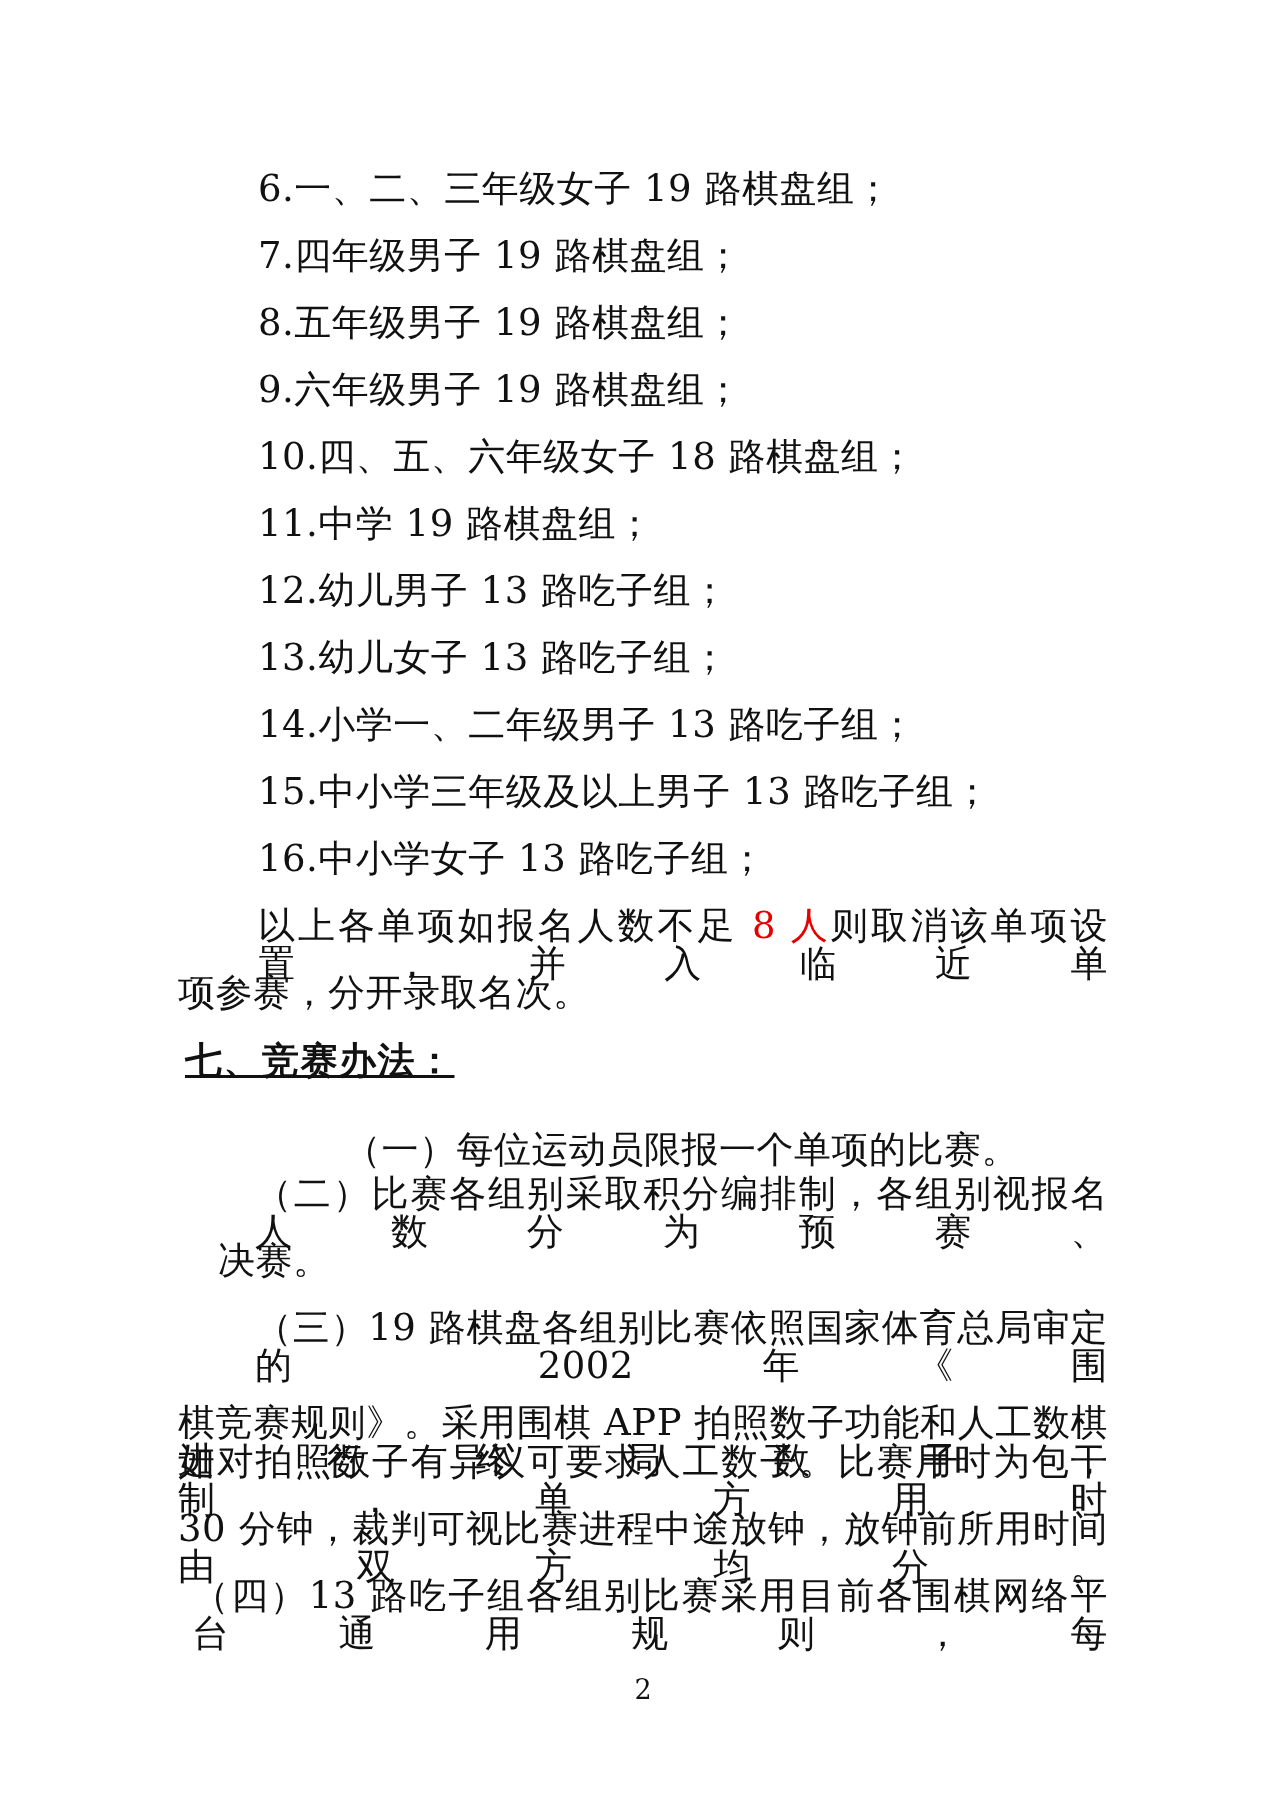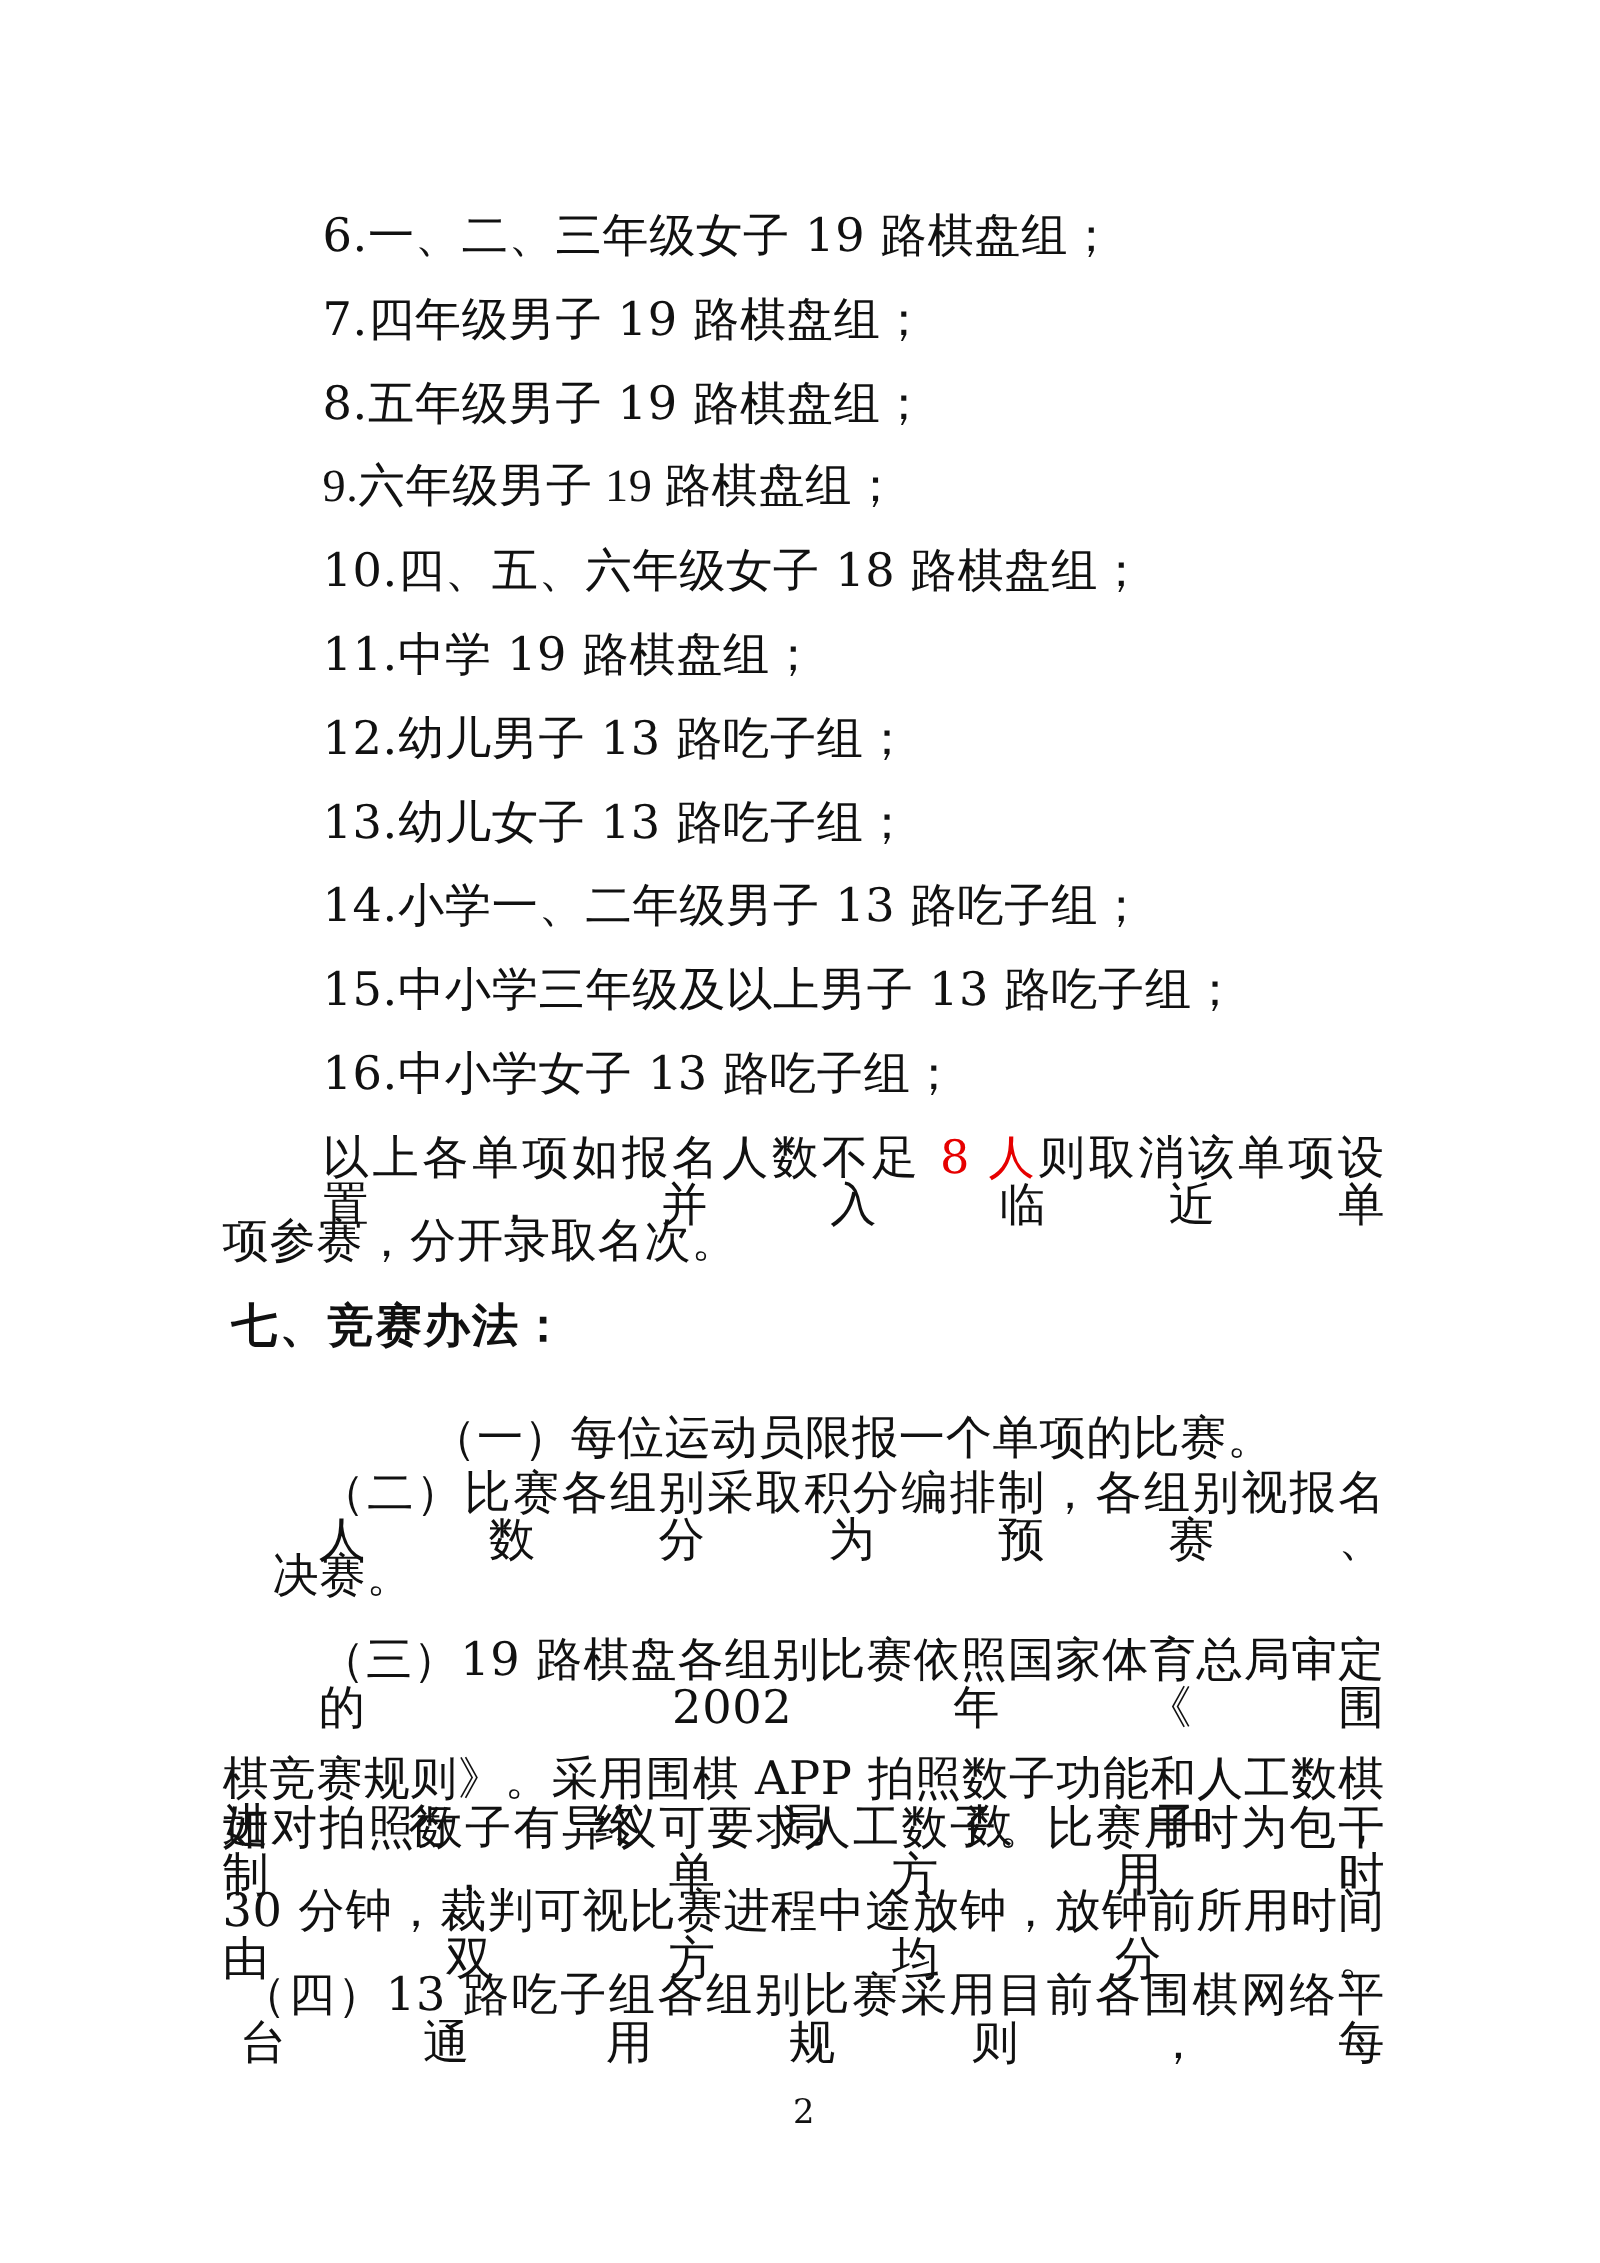--- a/index.html
+++ b/index.html
@@ -28,20 +28,21 @@
     letter-spacing: 0.5px;
   }
   .line.just {
     text-align: justify;
     text-align-last: justify;
     text-justify: inter-character;
   }
   .line.bold {
     font-weight: bold;
     letter-spacing: 1.5px;
+    text-decoration: underline;
   }
   .red {
     color: var(--red-color, #e60000);
     margin-top: 32px;
   }
   .page-number {
     position: absolute;
     left: 178px;
     width: 930px;
     top: 1672px;
@@ -52,21 +53,21 @@
   }
 </style>
 </head>
 <body style="background: rgb(255, 255, 255);">
 
 <div class="page">
   <div id="lines-container">
       <div class="line" style="top: 170px; padding-left: 80px;"><span>6.一、二、三年级女子 19 路棋盘组；</span></div>
       <div class="line" style="top: 237px; padding-left: 80px;"><span>7.四年级男子 19 路棋盘组；</span></div>
       <div class="line" style="top: 304px; padding-left: 80px;"><span>8.五年级男子 19 路棋盘组；</span></div>
-      <div class="line" style="top: 371px; padding-left: 80px; font-family: Liberation Serif, serif;"><span>9.六年级男子 19 路棋盘组；</span></div>
+      <div class="line" style="top: 371px; padding-left: 80px;"><span>9.六年级男子 19 路棋盘组；</span></div>
       <div class="line" style="top: 438px; padding-left: 80px;"><span>10.四、五、六年级女子 18 路棋盘组；</span></div>
       <div class="line" style="top: 505px; padding-left: 80px;"><span>11.中学 19 路棋盘组；</span></div>
       <div class="line" style="top: 572px; padding-left: 80px;"><span>12.幼儿男子 13 路吃子组；</span></div>
       <div class="line" style="top: 639px; padding-left: 80px;"><span>13.幼儿女子 13 路吃子组；</span></div>
       <div class="line" style="top: 706px; padding-left: 80px;"><span>14.小学一、二年级男子 13 路吃子组；</span></div>
       <div class="line" style="top: 773px; padding-left: 80px;"><span>15.中小学三年级及以上男子 13 路吃子组；</span></div>
       <div class="line" style="top: 840px; padding-left: 80px;"><span>16.中小学女子 13 路吃子组；</span></div>
       <div class="line just" style="top: 907px; padding-left: 80px;"><span>以上各单项如报名人数不足 </span><span class="red">8 人</span><span>则取消该单项设置，并入临近单</span></div>
       <div class="line" style="top: 974px; padding-left: 0px;"><span>项参赛，分开录取名次。</span></div>
       <div class="line bold" style="top: 1041px; padding-left: 7px;"><span>七、竞赛办法：</span></div>

